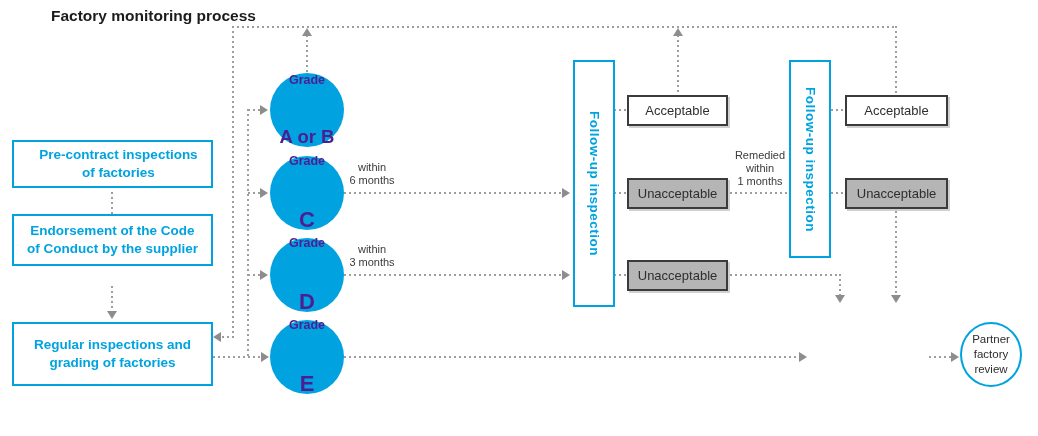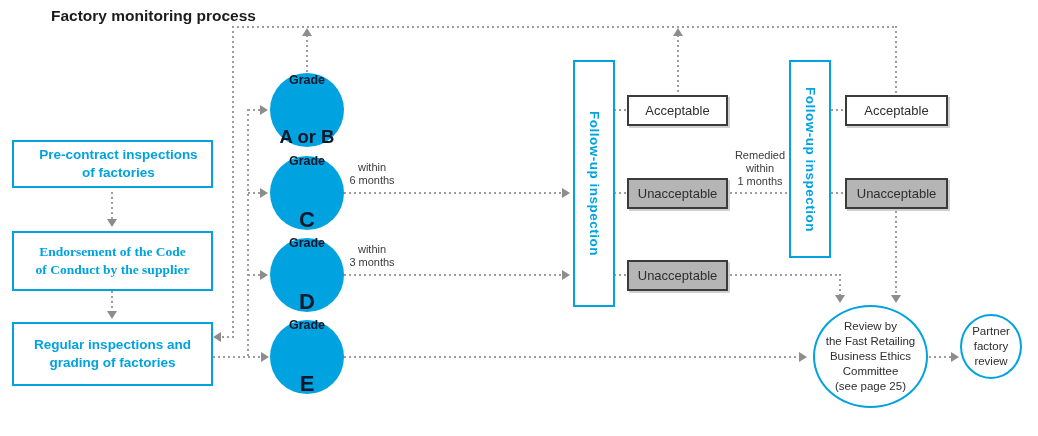--- a/index.html
+++ b/index.html
@@ -21,21 +21,21 @@
     left:12px;width:201px;
     border:2px solid #00a3e0;background:#fff;
     display:flex;align-items:center;justify-content:center;
     text-align:center;color:#00a3e0;font-weight:bold;
     font-size:13.5px;line-height:1.3;white-space:pre-line;
     box-sizing:border-box;
   }
   
   .grade{
     left:270px;width:74px;height:74px;border-radius:50%;
-    background:#00a3e0;color:#0f172a;
+    background:#00a3e0;color:#4c1d95;
     display:flex;flex-direction:column;align-items:center;justify-content:center;
     font-weight:bold;text-align:center;gap:40px;
   }
   .grade .p{font-size:12.5px;line-height:1;}
   .grade .v{font-size:22px;line-height:1;margin-top:2px;}
   .grade .v.wide{font-size:18.5px;text-align:center;}
   
   .fup{
     border:2px solid #00a3e0;background:#fff;box-sizing:border-box;
     display:flex;align-items:center;justify-content:center;
@@ -139,21 +139,21 @@
   <div class="abs hline" style="left:929px;top:356px;width:24px;"></div>
   <div class="abs arr r" style="left:951px;top:352px;"></div>
 
   <div class="abs vline" style="left:111px;top:192px;height:28px;"></div>
   <div class="abs arr d" style="left:107px;top:219px;"></div>
   <div class="abs vline" style="left:111px;top:286px;height:26px;"></div>
   <div class="abs arr d" style="left:107px;top:311px;"></div>
 
   <div class="abs step" style="top:140px;height:48px;padding-left:12px;">Pre-contract inspections
 of factories</div>
-  <div class="abs step" style="top:231px;height:60px;font-family:Liberation Serif, serif;">Endorsement of the Code
+  <div class="abs step" style="top:214px;height:52px;">Endorsement of the Code
 of Conduct by the supplier</div>
   <div class="abs step" style="top:322px;height:64px;">Regular inspections and
 grading of factories</div>
 
   <div class="abs grade" style="top:73px;">
     <span class="p">Grade</span>
     <span class="v wide">A or B</span>
   </div>
   <div class="abs grade" style="top:156px;">
     <span class="p">Grade</span>
@@ -184,22 +184,17 @@
   <div class="abs res gray" style="left:627px;top:178px;">Unacceptable</div>
   <div class="abs res gray" style="left:627px;top:260px;">Unacceptable</div>
 
   <div class="abs note" style="left:729px;top:149px;width:62px;">Remedied
 within
 1 months</div>
 
   <div class="abs res" style="left:845px;top:95px;width:103px;">Acceptable</div>
   <div class="abs res gray" style="left:845px;top:178px;width:103px;">Unacceptable</div>
 
-  <div class="abs bigcircle" style="left:813px;top:305px;width:115px;height:103px;font-size:11.5px;">Review by
-the Fast Retailing
-Business Ethics
-Committee
-(see page 25)</div>
-  <div class="abs bigcircle" style="left:960px;top:314px;width:62px;height:65px;font-size:11.5px;">Partner
+  <div class="abs bigcircle" style="left:960px;top:322px;width:62px;height:65px;font-size:11.5px;">Partner
 factory
 review</div>
 
 </div>
 
 </body></html>

